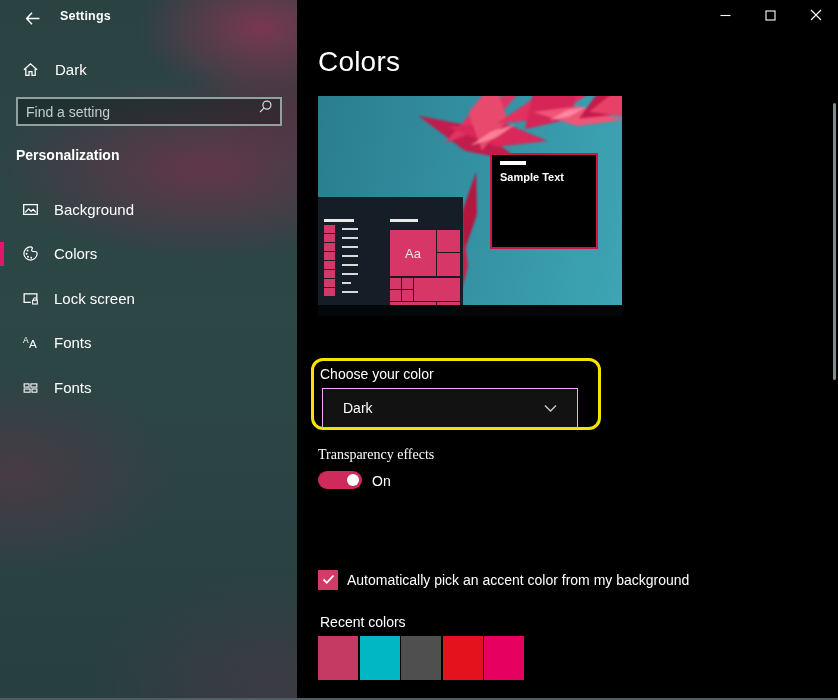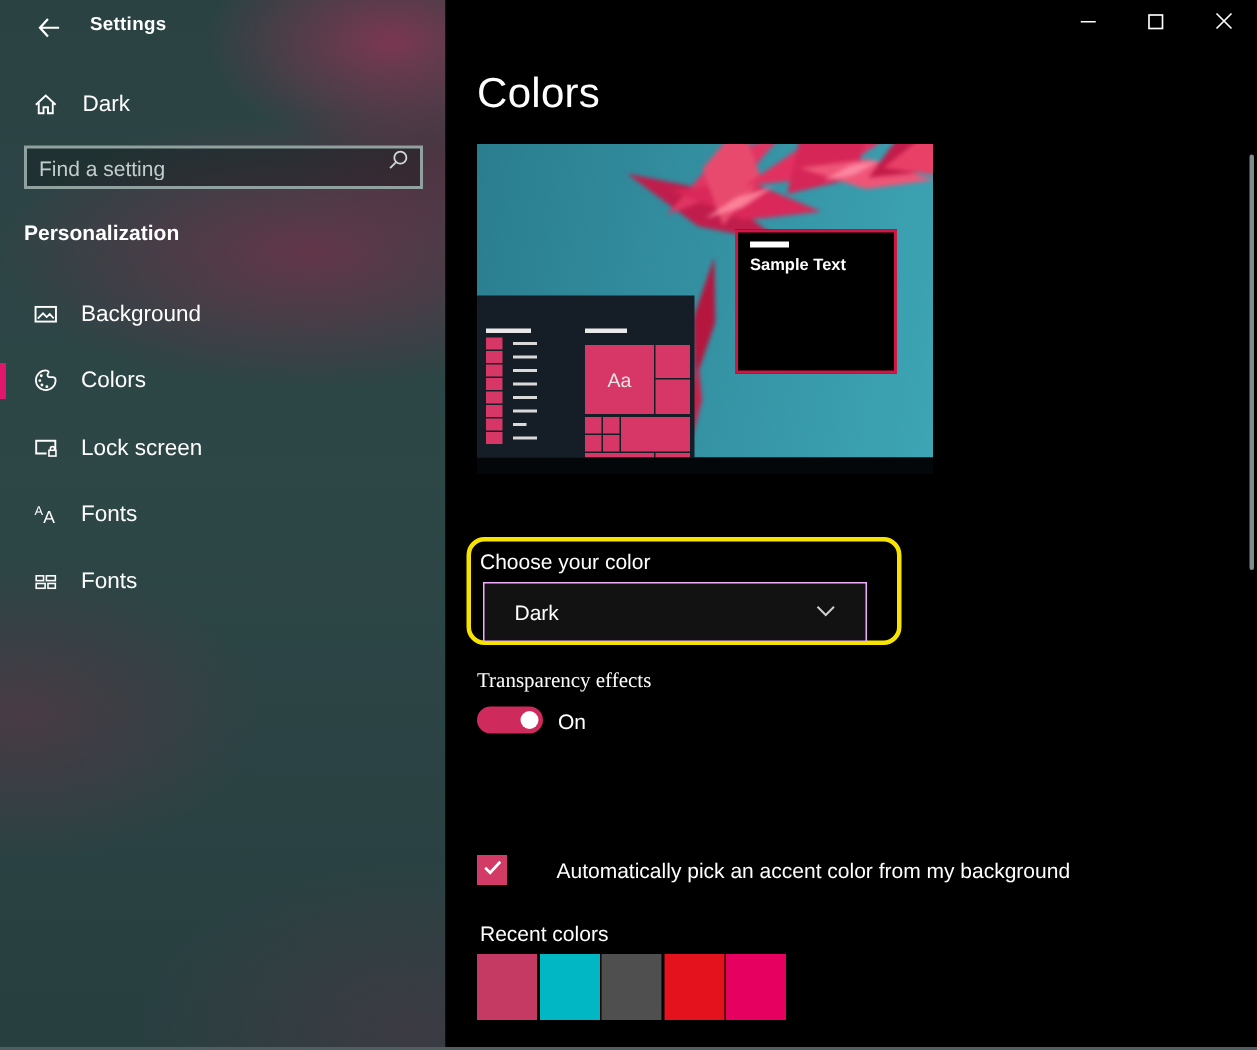--- a/index.html
+++ b/index.html
@@ -83,21 +83,21 @@
   .toggle { position:absolute; left:21px; top:471px; width:44px; height:18px;
     border-radius:10px; cursor:pointer; }
   .knob { position:absolute; right:3px; top:2.8px; width:12.5px; height:12.5px;
     border-radius:50%; background:#fff; }
   .toggle-state { position:absolute; left:75px; top:473px; font-size:14px; }
 
   .accent-heading { position:absolute; left:21px; top:524px; font-size:20px; font-weight:400; }
 
   .checkbox-row { position:absolute; left:21px; top:570px; display:flex; align-items:center; gap:9px; cursor:pointer; }
   .checkbox { width:20px; height:20px; display:flex; align-items:center; justify-content:center; }
-  .checkbox-label { font-size:14px;margin-left:24px; }
+  .checkbox-label { font-size:14px; }
 
   .recent-label { position:absolute; left:23px; top:614px; font-size:14px; }
   .swatches { position:absolute; left:21px; top:636px; display:flex; gap:1.5px; }
   .swatch { width:40px; height:44px; cursor:pointer; }
 
   .scrollbar-thumb { position:absolute; right:2px; top:103px; width:3px; height:277px;
     background:#7f8c8c; border-radius:2px; cursor:pointer; }
   .bottom-border { position:absolute; left:0; bottom:0; width:838px; height:2px; background:#505d61; }
 </style>
 </head>

